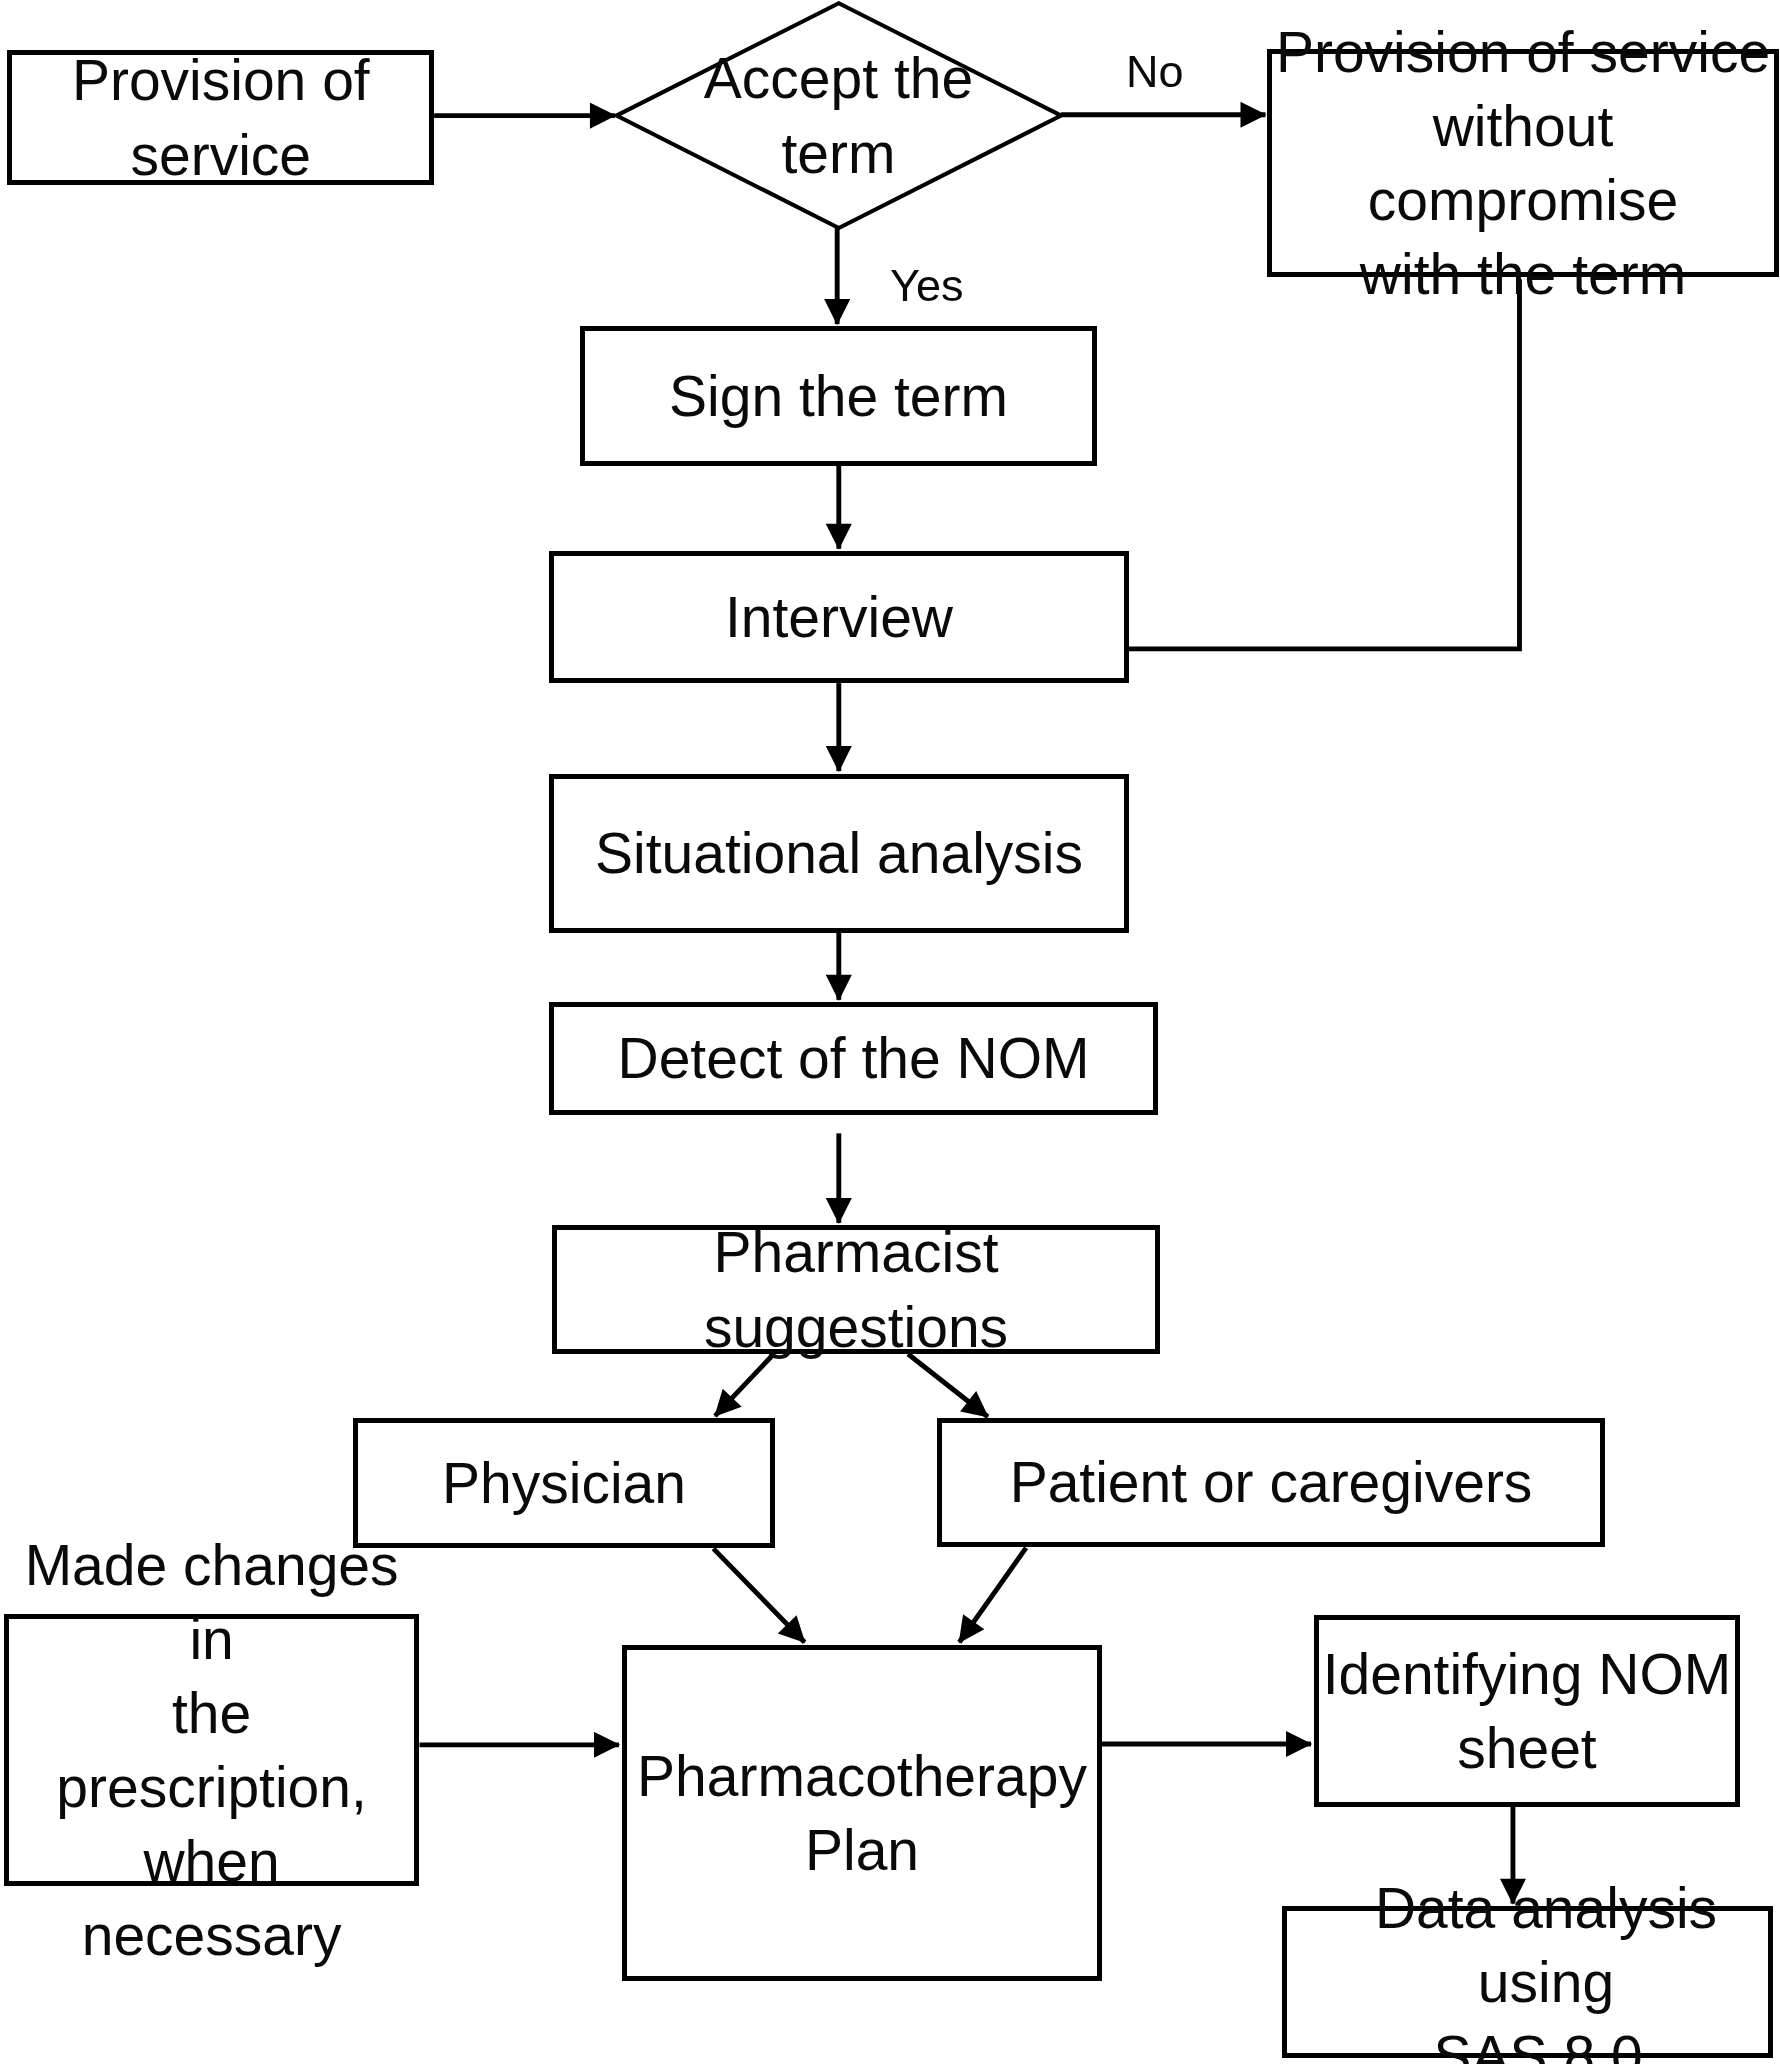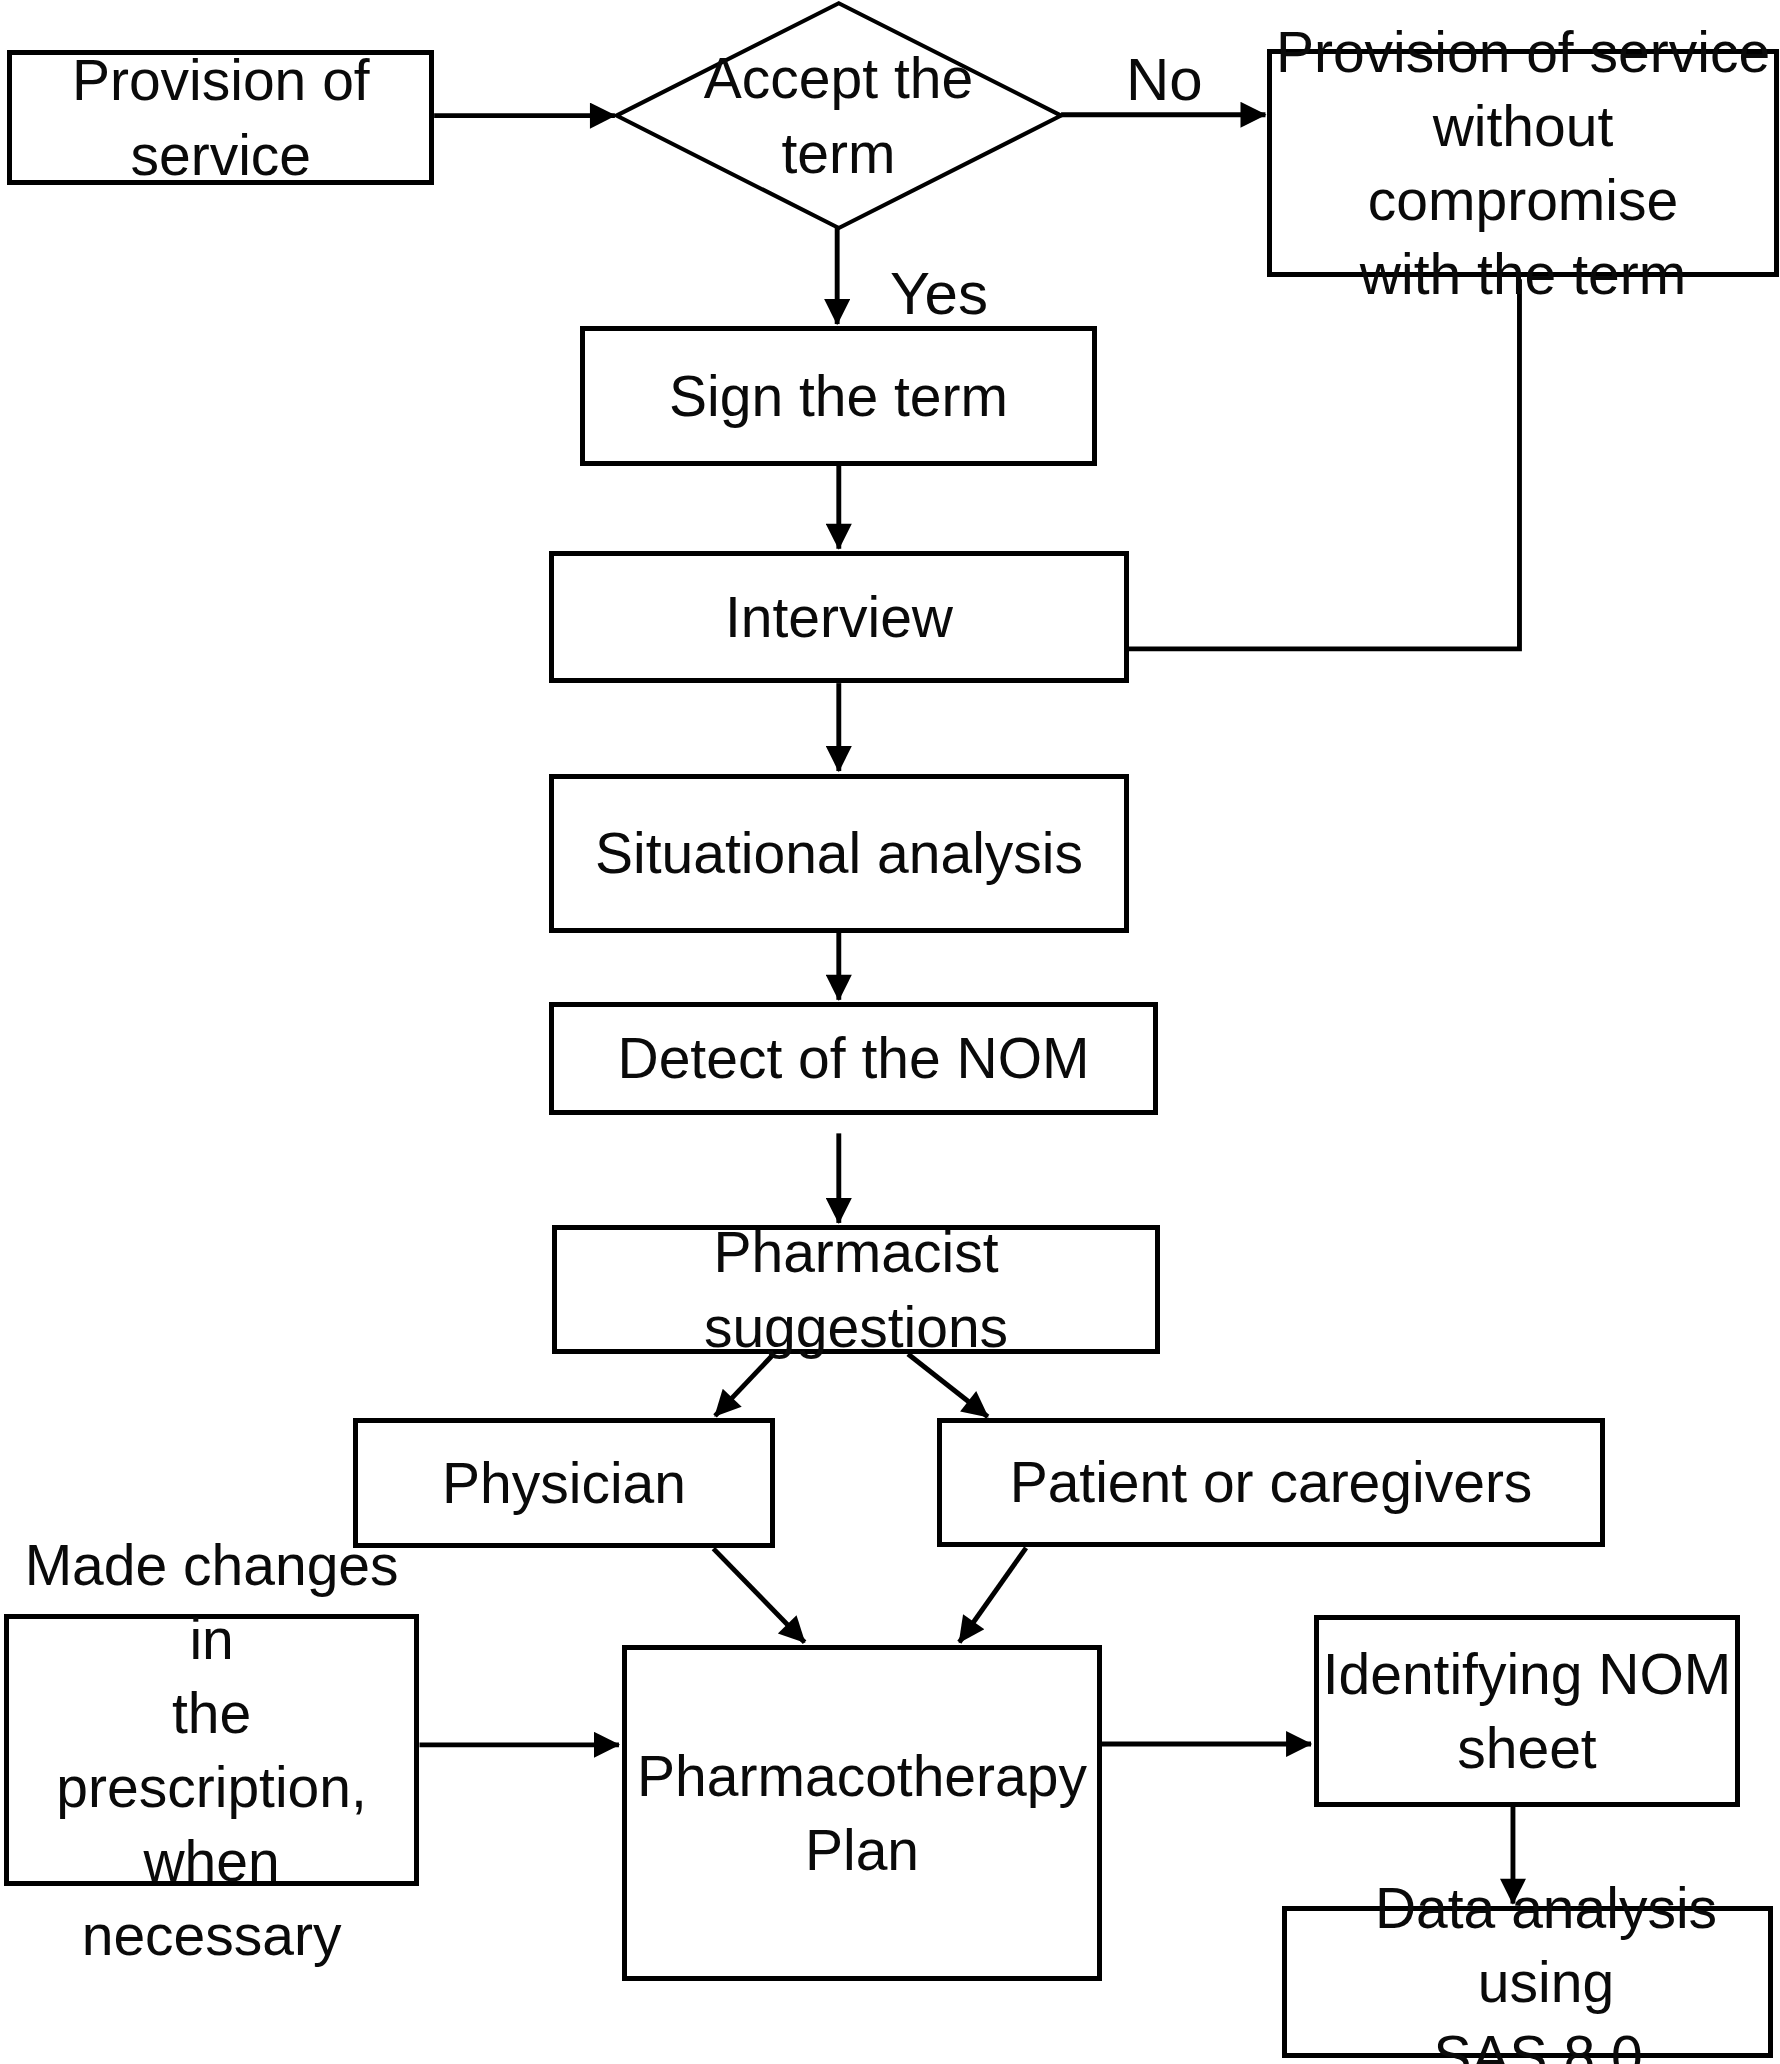--- a/index.html
+++ b/index.html
@@ -29,21 +29,21 @@
     color:#0a0a0a;
   }
   .diamond-label{
     position:absolute;
     display:flex;align-items:center;justify-content:center;
     text-align:center;
     background:transparent;
   }
   .edge-label{
     position:absolute;
-    font-size:60px;
+    font-size:45px;
     line-height:1.1;
     color:#0a0a0a;
   }
 </style>
 </head>
 <body>
 
 <div class="stage">
 
   <svg class="connectors" viewBox="0 0 2187 2535" xmlns="http://www.w3.org/2000/svg">

